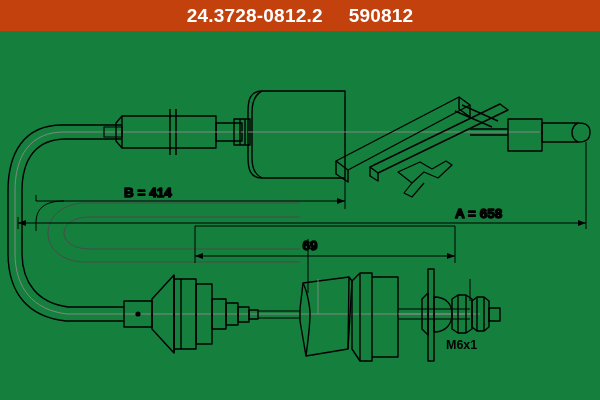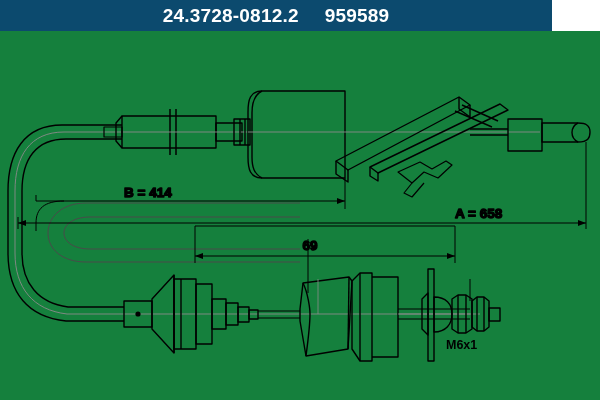--- a/index.html
+++ b/index.html
@@ -12,23 +12,23 @@
     width: 600px;
     height: 400px;
     background: #ffffff;
     font-family: "Liberation Sans", sans-serif;
     overflow: hidden;
   }
   #title-bar {
     position: absolute;
     left: 0;
     top: 0;
-    width: 552px;
+    width: 600px;
     height: 31px;
-    background: #0c4a6e;
+    background: #c2410c;
     display: flex;
     align-items: center;
     justify-content: center;
     gap: 26px;
   }
   .title-text {
     color: #ffffff;
     font-size: 19px;
     font-weight: bold;
     letter-spacing: 0.2px;
@@ -59,21 +59,21 @@
     fill: #000000;
   }
 </style>
 </head>
 <body>
 
 <div id="page">
 
   <div id="title-bar">
     <span class="title-text">24.3728-0812.2</span>
-    <span class="title-text">959589</span>
+    <span class="title-text">590812</span>
   </div>
 
   <div id="drawing-area">
     <svg class="draw" width="600" height="369" viewBox="0 0 600 369">
 
       <g fill="none" stroke="#000000" stroke-width="1.4" stroke-linejoin="round" stroke-linecap="butt">
 
         <g>
 
           <path d="M 122 94

